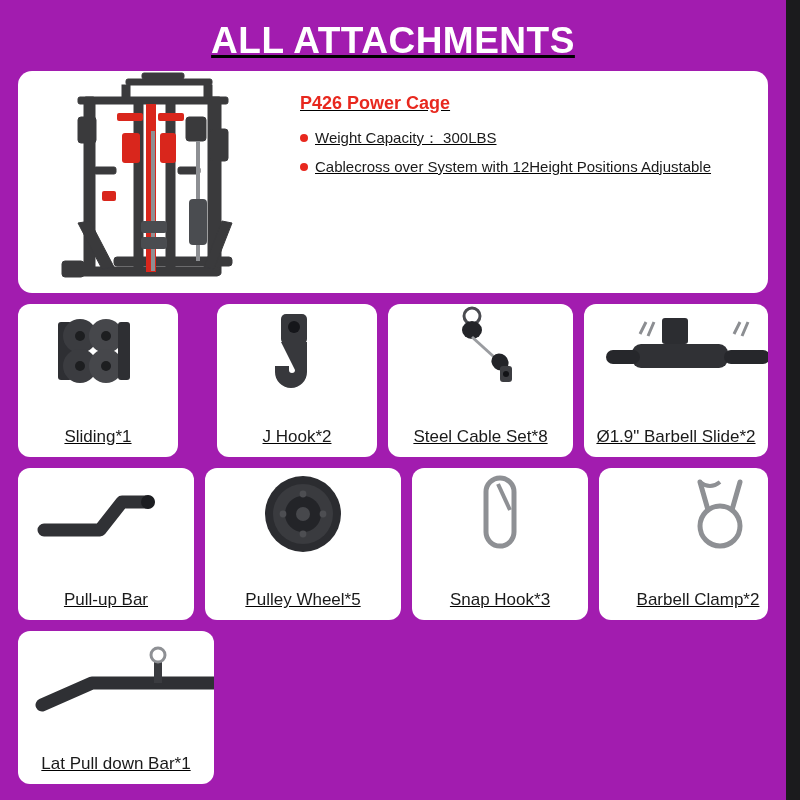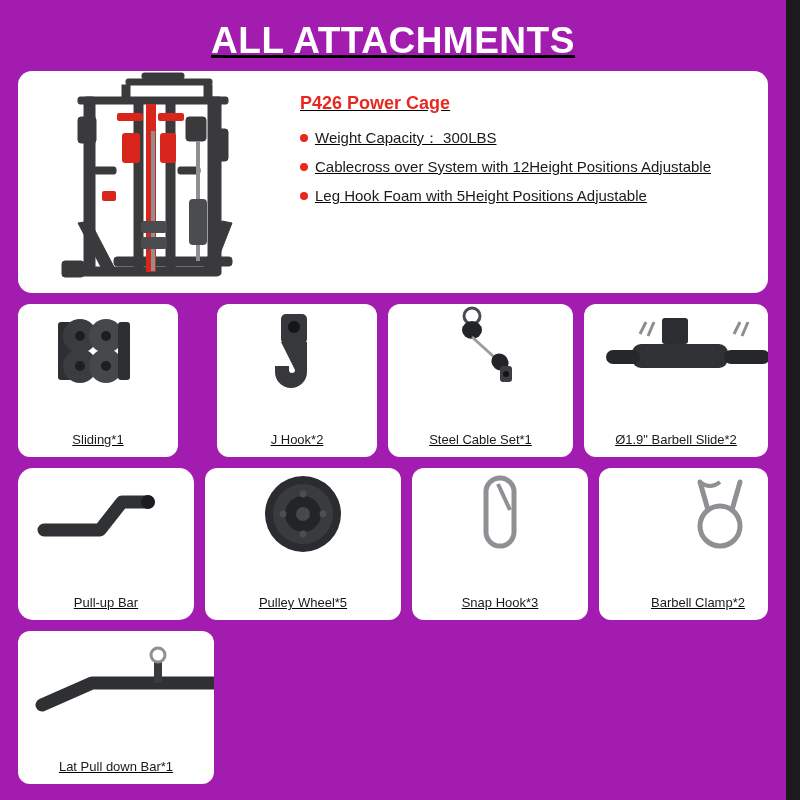--- a/index.html
+++ b/index.html
@@ -93,30 +93,30 @@
     overflow: hidden;
     padding-bottom: 6px;
   }
   .card-art {
     flex: 1;
     width: 100%;
     position: relative;
   }
   .card-label {
     color: #1a1a1a;
-    font-size: 13px;
+    font-size: 17px;
     text-align: left;
     padding-bottom: 4px;
     white-space: nowrap;
   }
   .r1 .card:nth-child(1) { flex: 0 0 160px; }
   .r1 .card:nth-child(2) { flex: 0 0 160px; margin-left: 28px; }
   .r1 .card:nth-child(3) { flex: 0 0 185px; }
   .r1 .card:nth-child(4) { flex: 1; }
-  .r2 .card:nth-child(1) { flex: 0 0 176px; border-radius: 15px; }
+  .r2 .card:nth-child(1) { flex: 0 0 176px; }
   .r2 .card:nth-child(2) { flex: 0 0 196px; }
   .r2 .card:nth-child(3) { flex: 0 0 176px; }
   .r2 .card:nth-child(4) { flex: 1; padding-left: 29px; }
   .r3 .card:nth-child(1) { flex: 0 0 196px; }
   .r3 .card:nth-child(2) { flex: 0 0 256px; }
   .r3 .card:nth-child(3) { flex: 1; }
   svg { display: block; }
 </style>
 </head>
 <body>
@@ -180,24 +180,20 @@
     <div class="hero-info">
       <div class="hero-title">P426 Power Cage</div>
       <div class="bullet-row">
         <span class="dot"></span>
         <span>Weight Capacity： 300LBS</span>
       </div>
       <div class="bullet-row">
         <span class="dot"></span>
         <span>Cablecross over System with 12Height Positions Adjustable</span>
       </div>
-      <div class="bullet-row">
-        <span class="dot"></span>
-        <span>Leg Hook Foam with 5Height Positions Adjustable</span>
-      </div>
     </div>
   </div>
 
   <div class="grid-row r1">
 
     <div class="card">
       <div class="card-art">
         <svg width="160" height="92" viewBox="0 0 160 92">
           <rect x="40" y="18" width="14" height="58" rx="3" fill="#2e2f33"></rect>
           <circle cx="62" cy="32" r="17" fill="#3b3c40"></circle>
@@ -229,21 +225,21 @@
       <div class="card-art">
         <svg width="185" height="92" viewBox="0 0 185 92">
           <circle cx="84" cy="12" r="8" fill="none" stroke="#4a4b50" stroke-width="3"></circle>
           <ellipse cx="84" cy="26" rx="10" ry="9" fill="#232428"></ellipse>
           <line x1="84" y1="33" x2="116" y2="62" stroke="#9a9ca0" stroke-width="3"></line>
           <ellipse cx="112" cy="58" rx="9" ry="8" fill="#232428" transform="rotate(40 112 58)"></ellipse>
           <rect x="112" y="62" width="12" height="16" rx="3" fill="#3c3d41"></rect>
           <circle cx="118" cy="70" r="3" fill="#121316"></circle>
         </svg>
       </div>
-      <div class="card-label">Steel Cable Set*1</div>
+      <div class="card-label">Steel Cable Set*8</div>
     </div>
 
     <div class="card">
       <div class="card-art">
         <svg width="210" height="92" viewBox="0 0 210 92">
           <rect x="78" y="14" width="26" height="26" rx="3" fill="#2c2d31"></rect>
           <rect x="48" y="40" width="96" height="24" rx="9" fill="#303135"></rect>
           <rect x="22" y="46" width="34" height="14" rx="7" fill="#26272b"></rect>
           <rect x="140" y="46" width="46" height="14" rx="7" fill="#26272b"></rect>
           <path d="M56 30 l6 -12 M64 32 l6 -14" stroke="#8c8e92" stroke-width="3" fill="none"></path>

